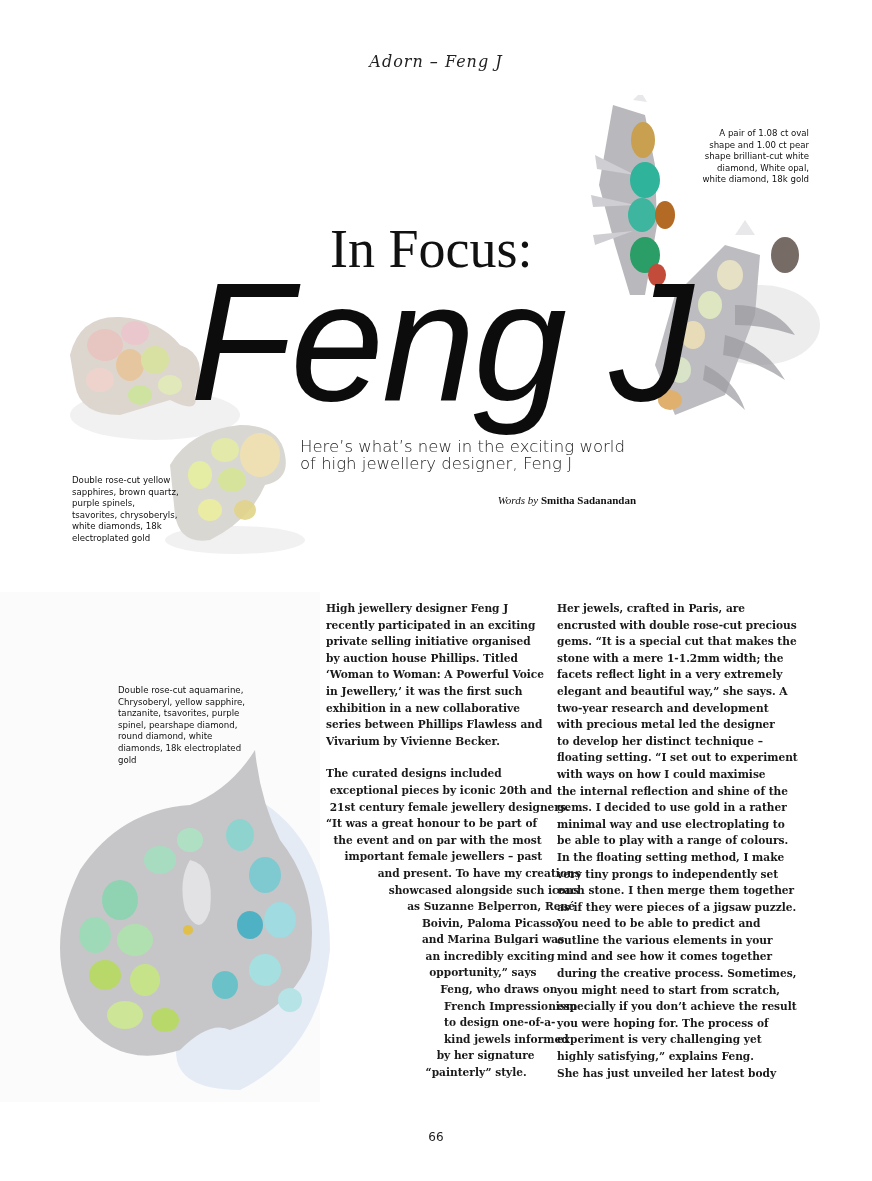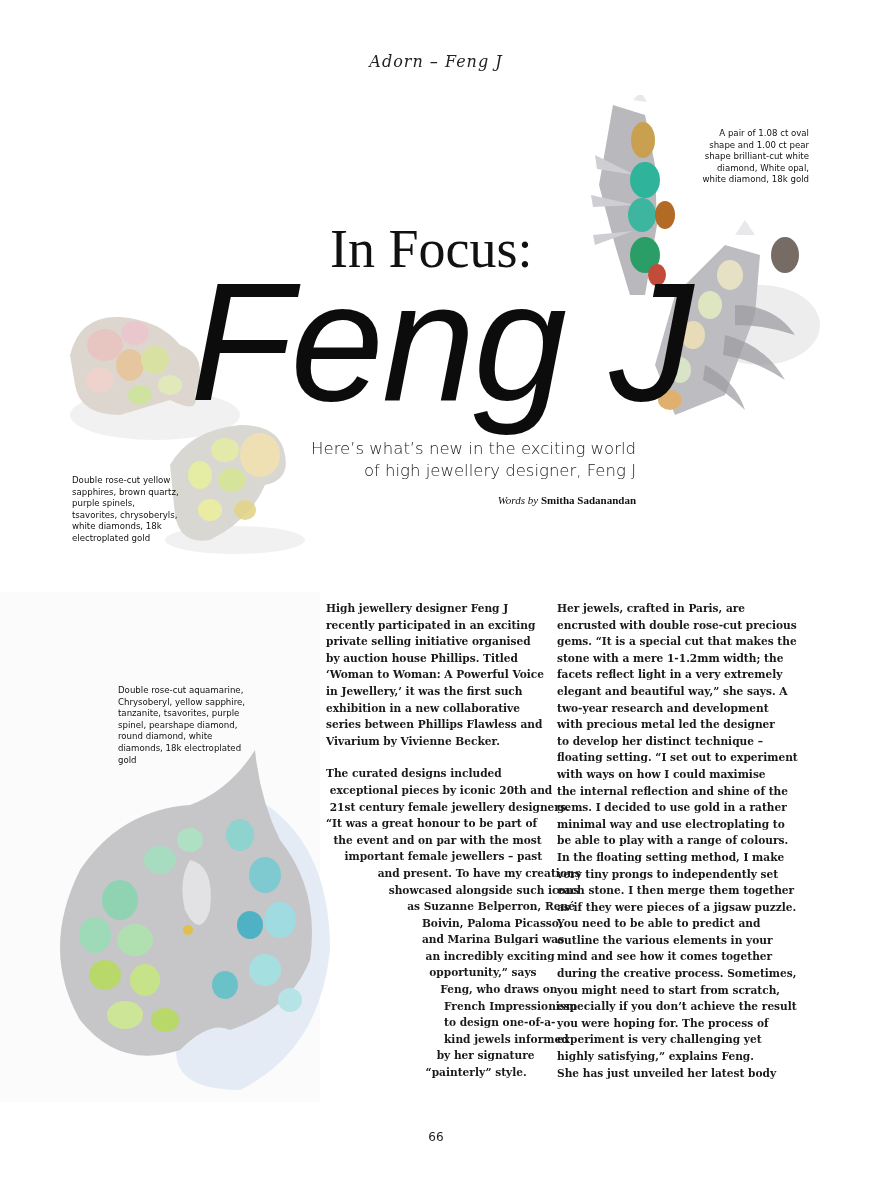--- a/index.html
+++ b/index.html
@@ -14,22 +14,22 @@
       font-family: "DejaVu Serif", serif; font-style: italic; font-size: 16px; letter-spacing: 1px; color: #222;
     }
     .kicker {
       top: 222px; left: 330px; font-family: "Liberation Serif", serif; font-size: 54px; line-height: 1; color: #111;
     }
     .headline {
       top: 258px; left: 190px; font-family: Liberation Sans, sans-serif; font-style: italic; font-size: 168px; line-height: 1;
       color: #0c0c0c; letter-spacing: -2px; z-index: 3;
     }
     .standfirst {
-      top: 438px; left: 300px; width: 336px; text-align: right;
-      font-family: "DejaVu Sans", sans-serif; font-weight: 300; font-size: 16.5px; line-height: 22px; color: #222;
+      top: 438px; left: 300px; width: 336px; 
+      font-family: "DejaVu Sans", sans-serif; font-weight: 300; font-size: 16.5px; line-height: 17px; color: #222;
     }
     .byline {
       top: 494px; left: 400px; width: 236px; text-align: right;
       font-family: "Liberation Serif", serif; font-size: 11px; color: #111;
     }
     .byline .lbl { font-style: italic; }
     .byline .nm { font-weight: bold; }
     .caption {
       font-family: "DejaVu Sans", sans-serif; font-size: 8.6px; line-height: 11.6px; color: #111; z-index: 4;
     }

